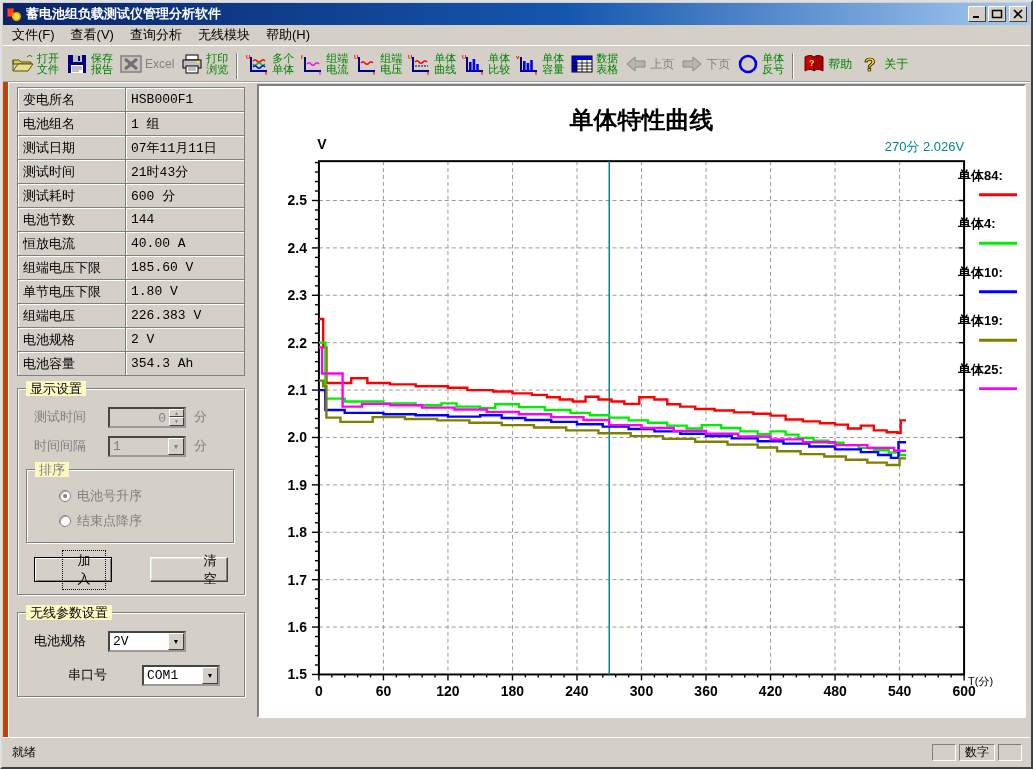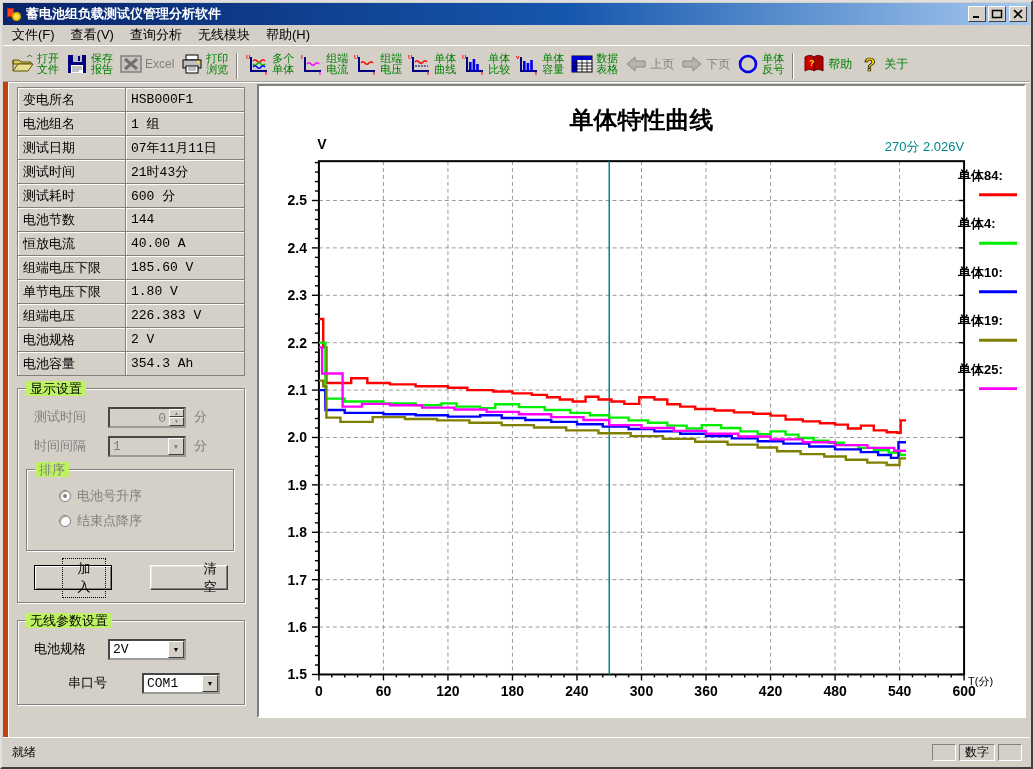--- a/index.html
+++ b/index.html
@@ -56,21 +56,21 @@
   }
   .info-table td.lbl{width:108px;}
   .info-table td.val{font-family:"Liberation Mono","DejaVu Sans Mono",monospace;font-size:13px;}
   
   .groupbox{
     position:relative;margin:12px 8px 0 0;
     border:1px solid #808080;box-shadow:inset 1px 1px 0 #fff,1px 1px 0 #fff;
     padding:10px 6px 10px 6px;
   }
   .groupbox-title{
-    position:absolute;top:-8px;left:8px;background:#bef264;
+    position:absolute;top:-8px;left:8px;background:#fef9c3;
     padding:0 4px;font-size:13px;line-height:15px;color:#000;
   }
   .groupbox-title.gray{color:#808080;}
   .ctl-row{display:flex;align-items:center;margin:7px 0 0 10px;height:22px;font-size:13px;}
   .flabel{width:74px;flex:none;color:#000;}
   .flabel.gray,.unit.gray{color:#808080;}
   .unit{margin-left:8px;}
   
   .combo{
     width:78px;height:21px;background:#fff;
@@ -408,21 +408,21 @@
 
         <div class="ctl-row">
           <span class="flabel gray">时间间隔</span>
           <div class="combo disabled">
             <span class="cval">1</span>
             <span class="cbtn">▼</span>
           </div>
           <span class="unit gray">分</span>
         </div>
 
-        <div class="groupbox" style="margin:12px 4px 0 2px;padding-bottom:20px;">
+        <div class="groupbox" style="margin:12px 4px 0 2px;padding-bottom:12px;">
           <span class="groupbox-title gray">排序</span>
           <div class="radio-row">
             <span class="rb checked"></span>
             <span>电池号升序</span>
           </div>
           <div class="radio-row">
             <span class="rb"></span>
             <span>结束点降序</span>
           </div>
         </div>

